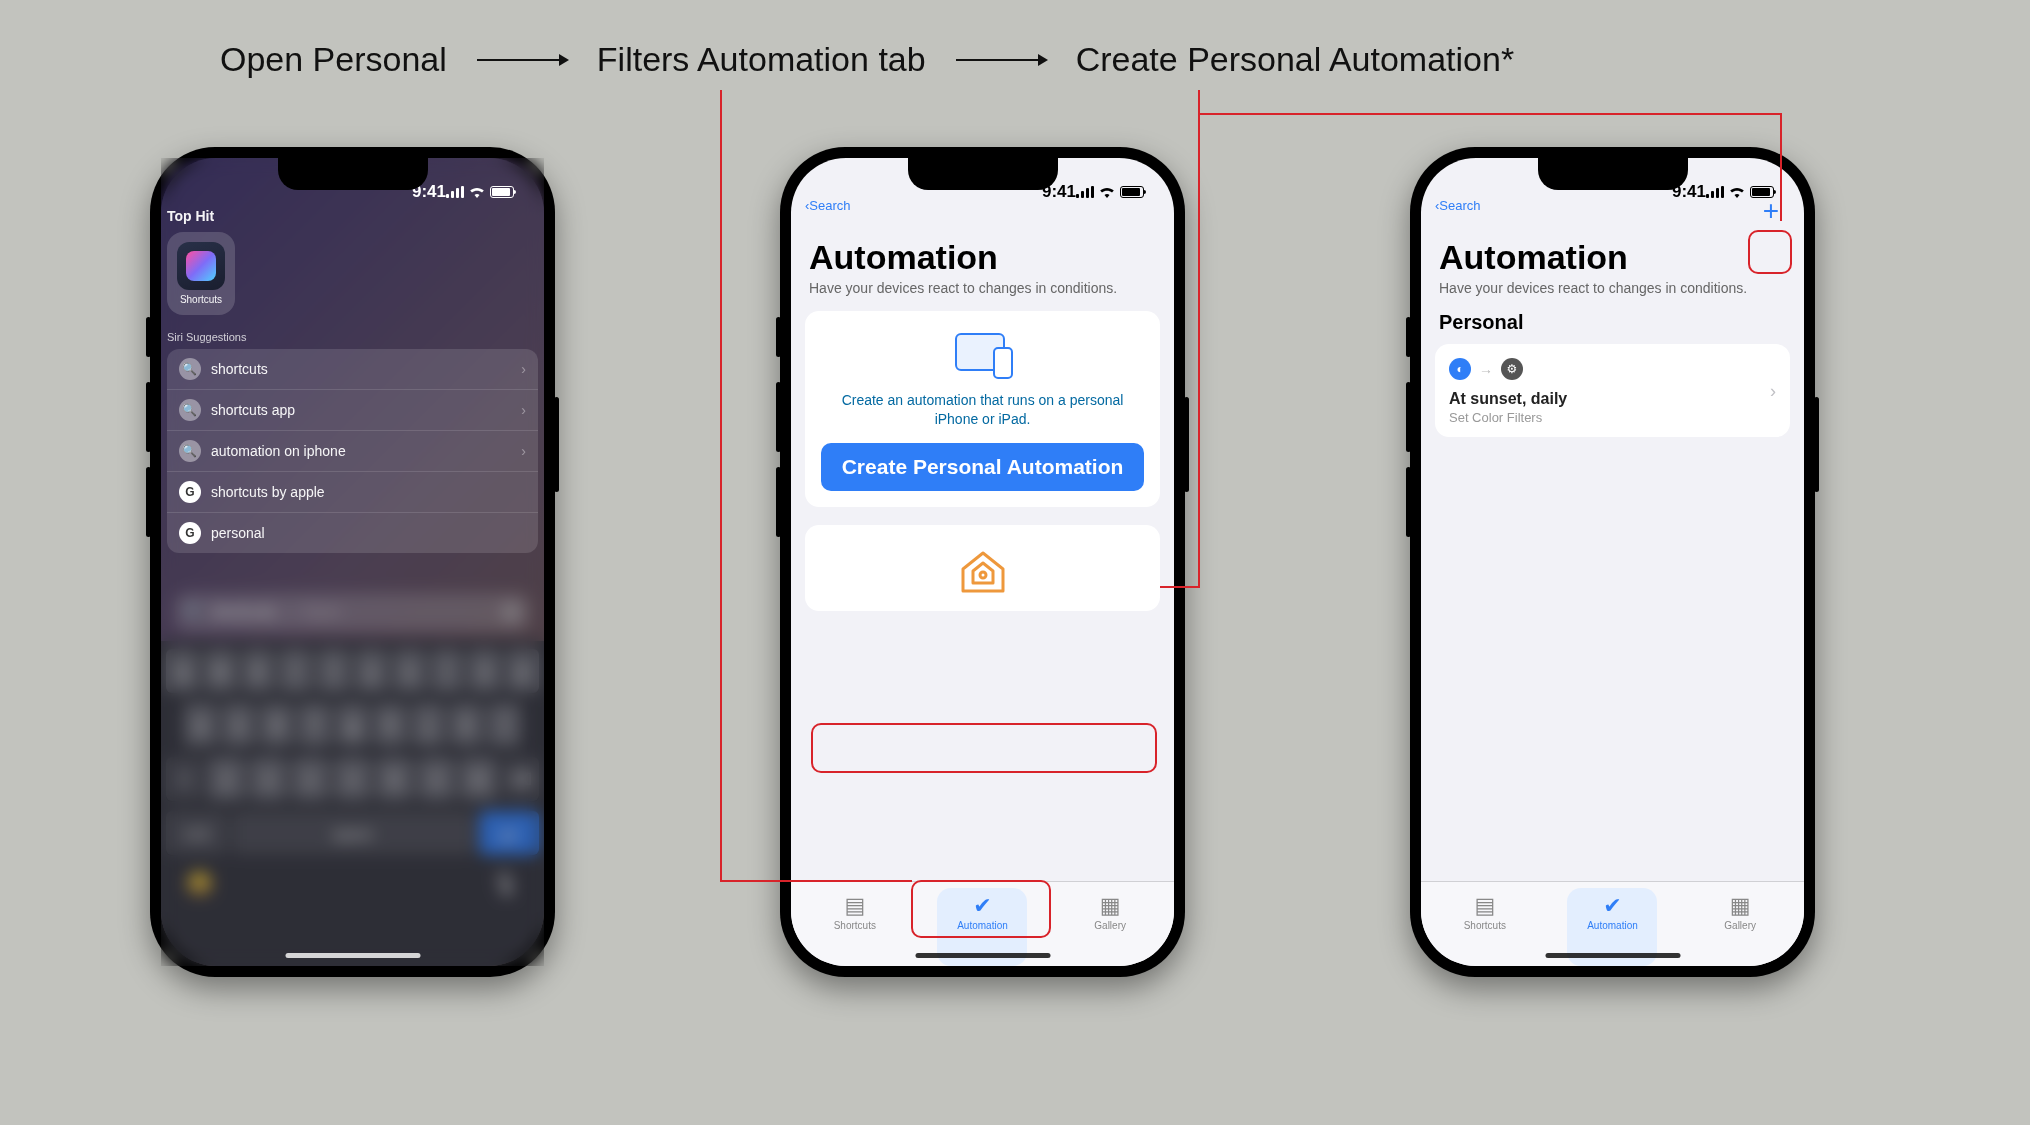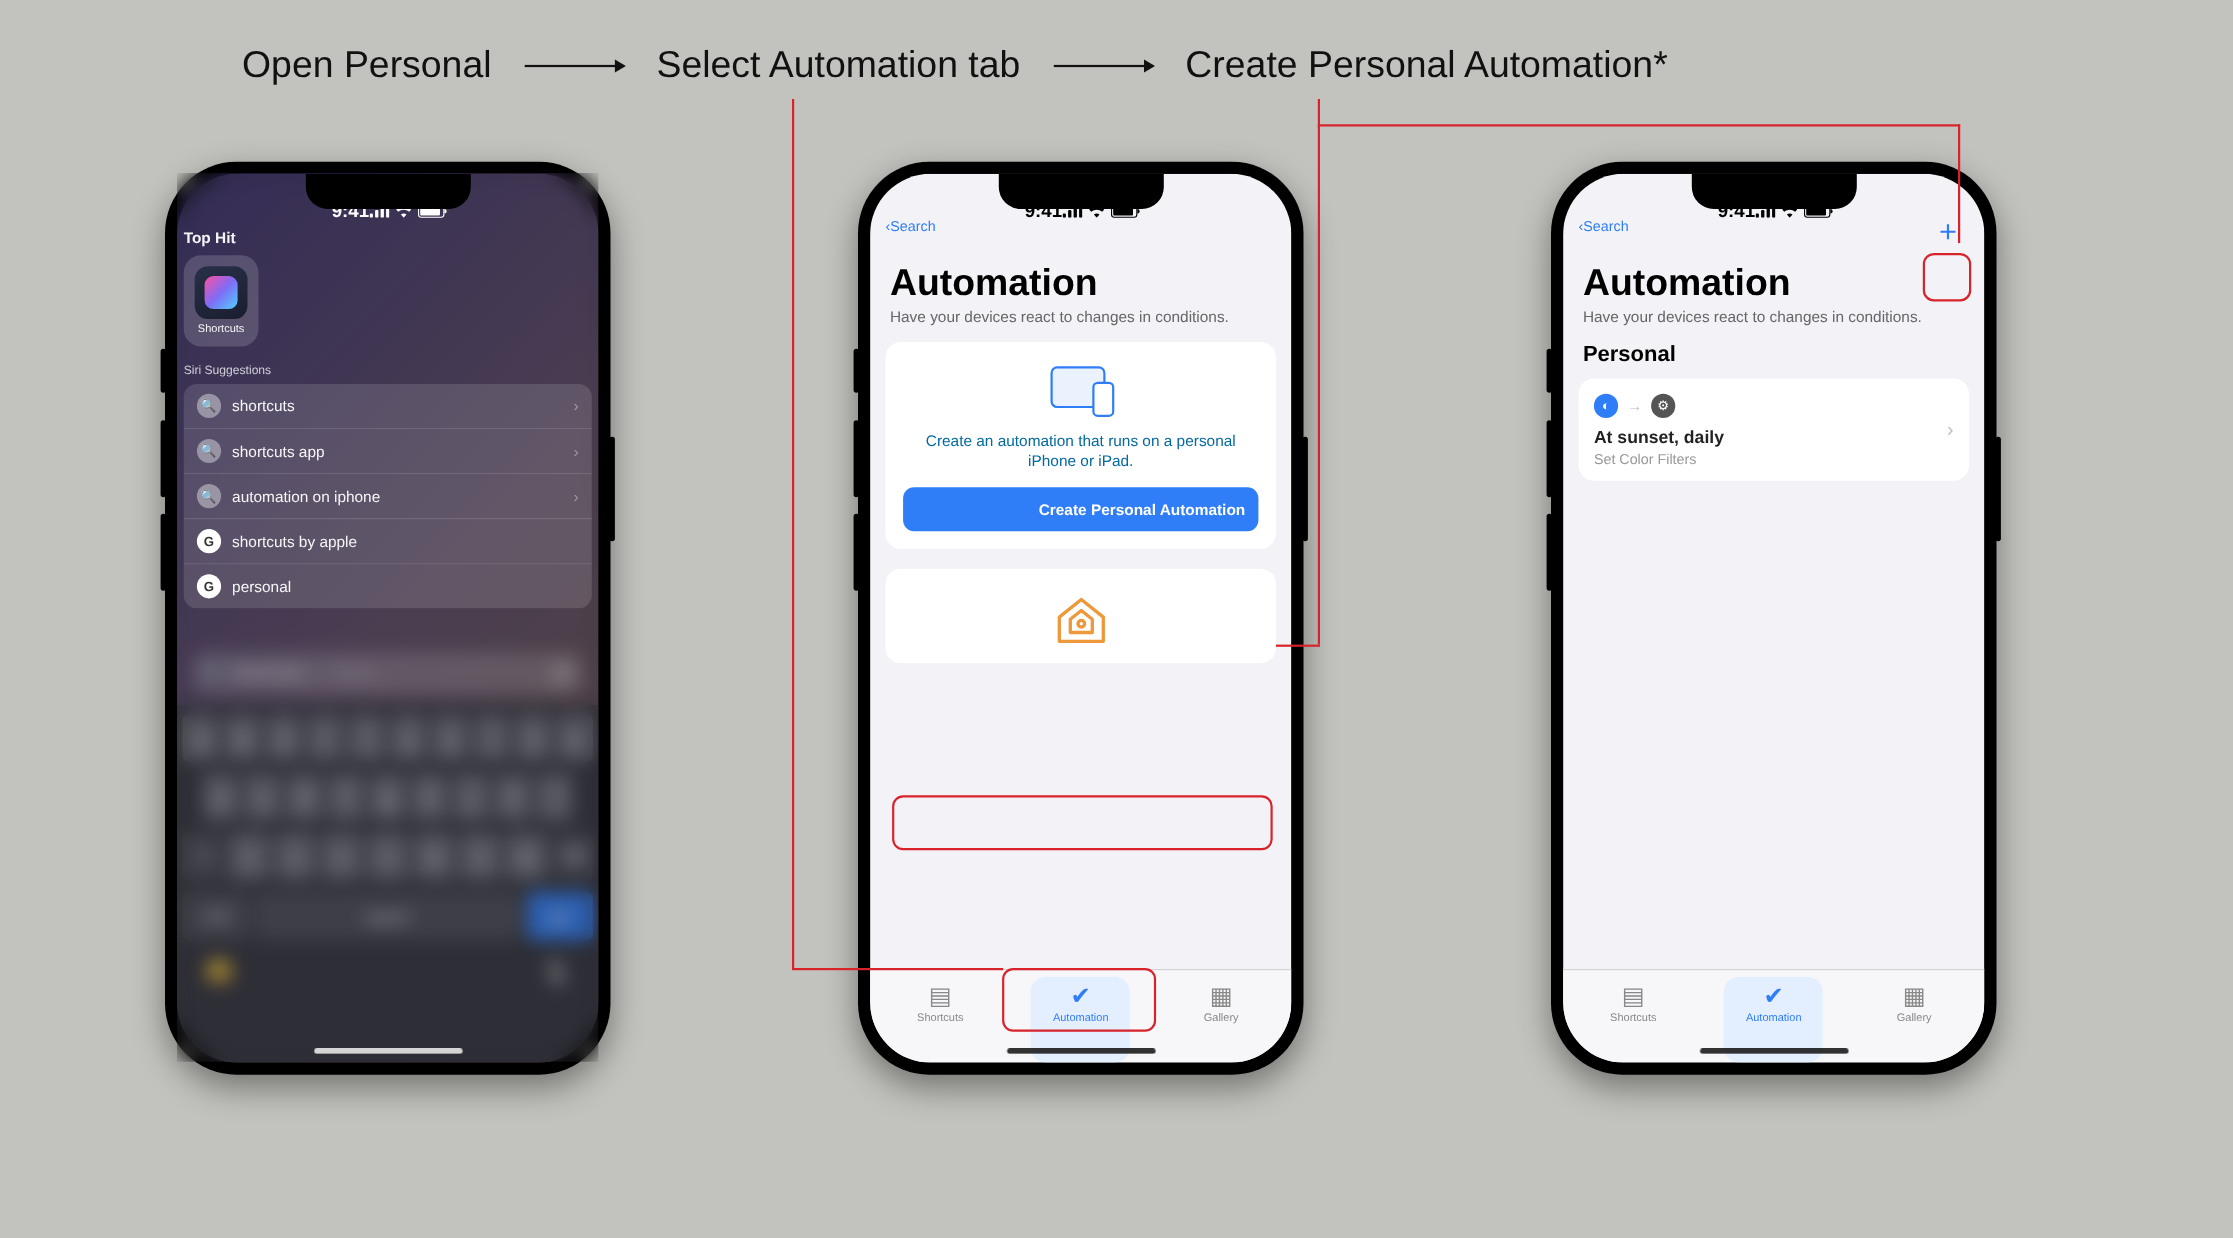--- a/index.html
+++ b/index.html
@@ -15,21 +15,21 @@
   
   .phone { position: absolute; width: 405px; height: 830px; background: #000; border-radius: 65px; padding: 11px; box-shadow: 0 12px 30px rgba(0,0,0,0.4); }
   .phone .screen { width: 100%; height: 100%; border-radius: 55px; overflow: hidden; position: relative; }
   .notch { position: absolute; top: 0; left: 50%; transform: translateX(-50%); width: 150px; height: 32px; background: #000; border-bottom-left-radius: 20px; border-bottom-right-radius: 20px; z-index: 10; }
   .sidebtn { position: absolute; background: #000; border-radius: 3px; }
   .sidebtn.r { right: -4px; top: 250px; width: 5px; height: 95px; }
   .sidebtn.l1 { left: -4px; top: 170px; width: 5px; height: 40px; }
   .sidebtn.l2 { left: -4px; top: 235px; width: 5px; height: 70px; }
   .sidebtn.l3 { left: -4px; top: 320px; width: 5px; height: 70px; }
 
-  .status-bar { position: absolute; top: 24px; width: 100%; display: flex; justify-content: center; padding: 0 30px; align-items: center; z-index: 5; }
+  .status-bar { position: absolute; top: 24px; width: 100%; display: flex; justify-content: flex-end; padding: 0 30px; align-items: center; z-index: 5; }
   .status-time { font-size: 17px; font-weight: 700; }
   .status-icons { display: flex; gap: 5px; align-items: center; }
   .status-icons span { display: inline-block; }
   .sig { width: 18px; height: 12px; }
   .wifi { width: 16px; height: 12px; }
   .batt { width: 24px; height: 12px; border: 1.5px solid currentColor; border-radius: 3px; position: relative; }
   .batt::after { content:""; position:absolute; right:-3px; top:3px; width:2px; height:4px; background: currentColor; border-radius: 0 2px 2px 0;}
   .batt::before { content:""; position:absolute; left:1px; top:1px; right:3px; bottom:1px; background: currentColor; border-radius: 1px;}
 
   .home-ind { position: absolute; bottom: 8px; left: 50%; transform: translateX(-50%); width: 135px; height: 5px; background: #000; border-radius: 3px; opacity: 0.8; z-index: 20; }
@@ -73,21 +73,21 @@
   
   .light .status-bar { color: #000; }
   .lightscreen { background: #f2f2f7; width:100%; height:100%; position: relative; }
   .nav-search { position:absolute; top: 40px; left: 14px; color:#2f7ef7; font-size: 13px; display:flex; align-items:center;}
   .nav-plus { position:absolute; top: 38px; right: 18px; color:#2f7ef7; font-size: 28px; font-weight: 300; width:30px; height:30px; display:flex; align-items:center; justify-content:center;}
   .page-title { font-size: 34px; font-weight: 800; margin: 0 18px; padding-top: 80px;}
   .page-sub { font-size: 14px; color:#666; margin: 2px 18px 14px; line-height:1.3;}
 
   .card { background:#fff; border-radius: 14px; margin: 0 14px 18px; padding: 16px; text-align:center; }
   .card .desc { font-size: 14px; color:#0369a1; margin: 12px 4px 14px; line-height:1.35;}
-  .cta { border-radius: 10px; padding: 12px; font-size: 14px; font-weight: 600; text-align: right; }
+  .cta { border-radius: 10px; padding: 12px; font-size: 21px; font-weight: 600; }
   .cta.blue { background:#2f7ef7; color:#fff;}
   .cta.orange { background:#ee983c; color:#fff;}
 
   .devices-ico { margin: 6px auto 0; width:64px; height:46px; position:relative;}
   .devices-ico .ipad { position:absolute; left:4px; top:0; width:50px; height:38px; border:2.5px solid #2f7ef7; border-radius:6px; background: #eaf2fe;}
   .devices-ico .iphone { position:absolute; right:2px; bottom:0; width:20px; height:32px; border:2.5px solid #2f7ef7; border-radius:5px; background:#fff;}
   .home-ico { margin: 6px auto 0; width:52px; height:48px; position:relative;}
   .home-ico svg { width:100%; height:100%;}
 
   .tabbar { position:absolute; bottom:0; left:0; right:0; height:85px; background: rgba(247,247,250,0.97); border-top:0.5px solid #d0d0d4; display:flex; justify-content:space-around; padding-top:6px;}
@@ -115,21 +115,21 @@
   .phone3 { left: 1410px; top: 147px; }
 </style>
 </head>
 <body>
 
 <div class="container">
 
   <div class="steps">
     <span class="step-label">Open Personal</span>
     <span class="arrow-long"></span>
-    <span class="step-label">Select Automation tab</span>
+    <span class="step-label">Filters Automation tab</span>
     <span class="arrow-long"></span>
     <span class="step-label">Create Personal Automation*</span>
   </div>
 
   <div class="redline" style="left:720px; top:90px; width:2px; height:790px;"></div>
   <div class="redline" style="left:720px; top:880px; width:192px; height:2px;"></div>
   <div class="redline" style="left:1198px; top:90px; width:2px; height:496px;"></div>
   <div class="redline" style="left:1160px; top:586px; width:40px; height:2px;"></div>
   <div class="redline" style="left:1198px; top:113px; width:584px; height:2px;"></div>
   <div class="redline" style="left:1780px; top:113px; width:2px; height:108px;"></div>

